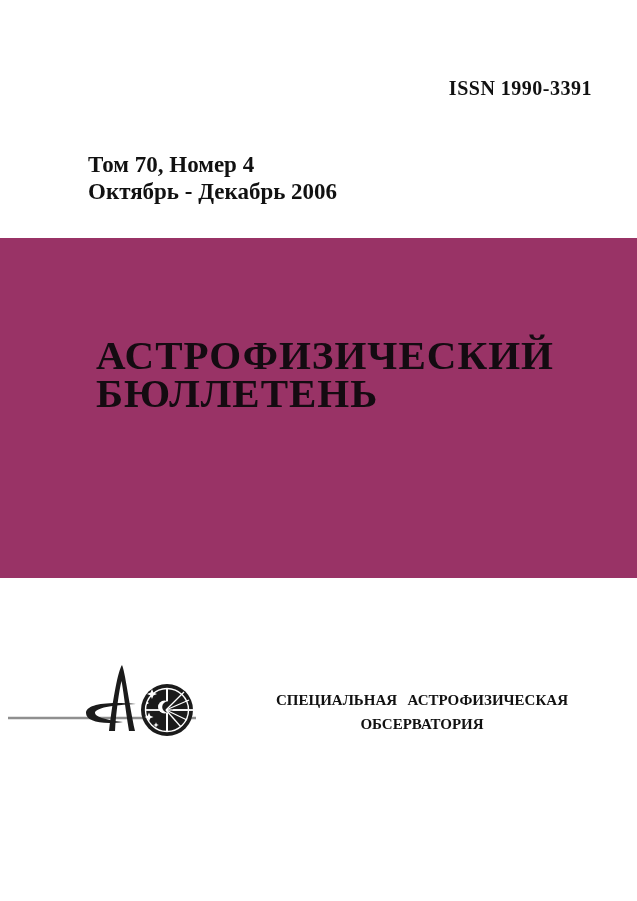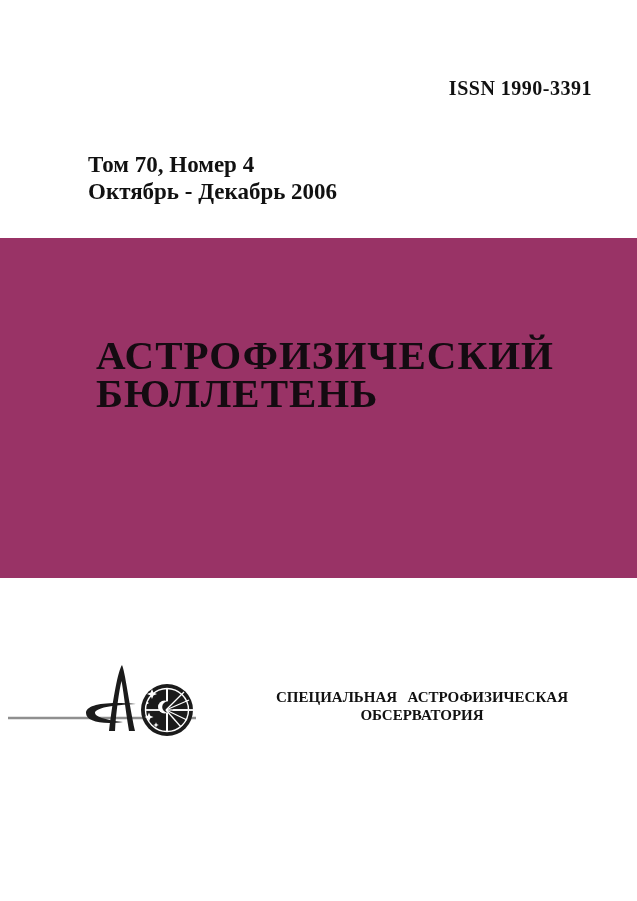--- a/index.html
+++ b/index.html
@@ -57,21 +57,21 @@
     height: 80px;
   }
   .publisher {
     position: absolute;
     top: 688px;
     left: 212px;
     width: 420px;
     text-align: center;
     font-size: 15px;
     font-weight: bold;
-    line-height: 18px;
+    line-height: 24px;
     word-spacing: 0.45em;
   }
 </style>
 </head>
 <body>
 
 <div class="page">
 
   <div class="issn">ISSN 1990-3391</div>
 

